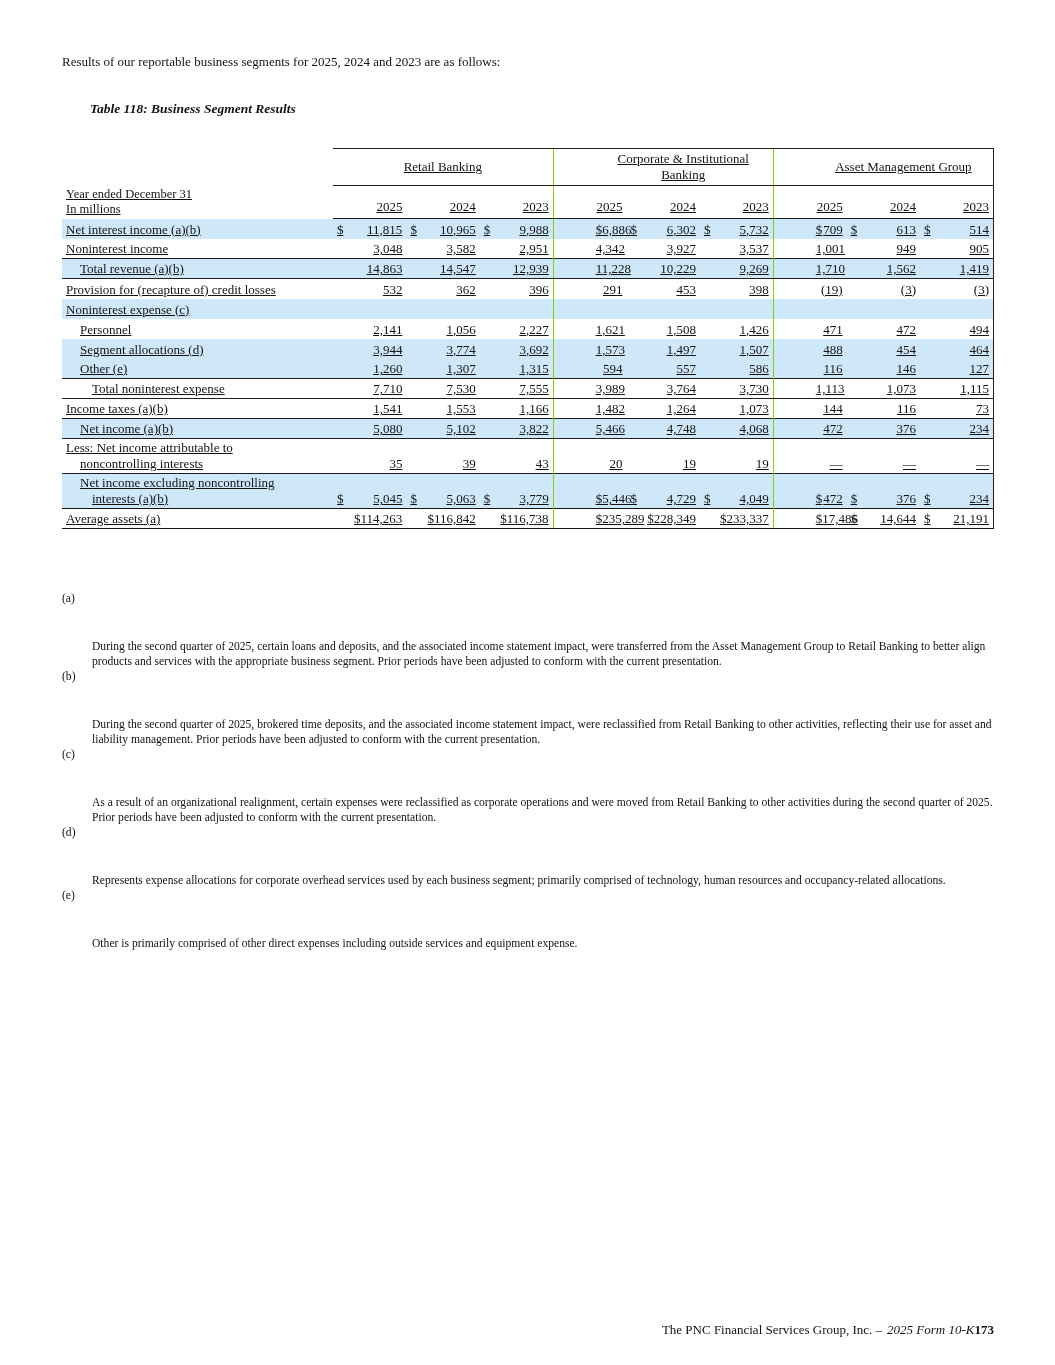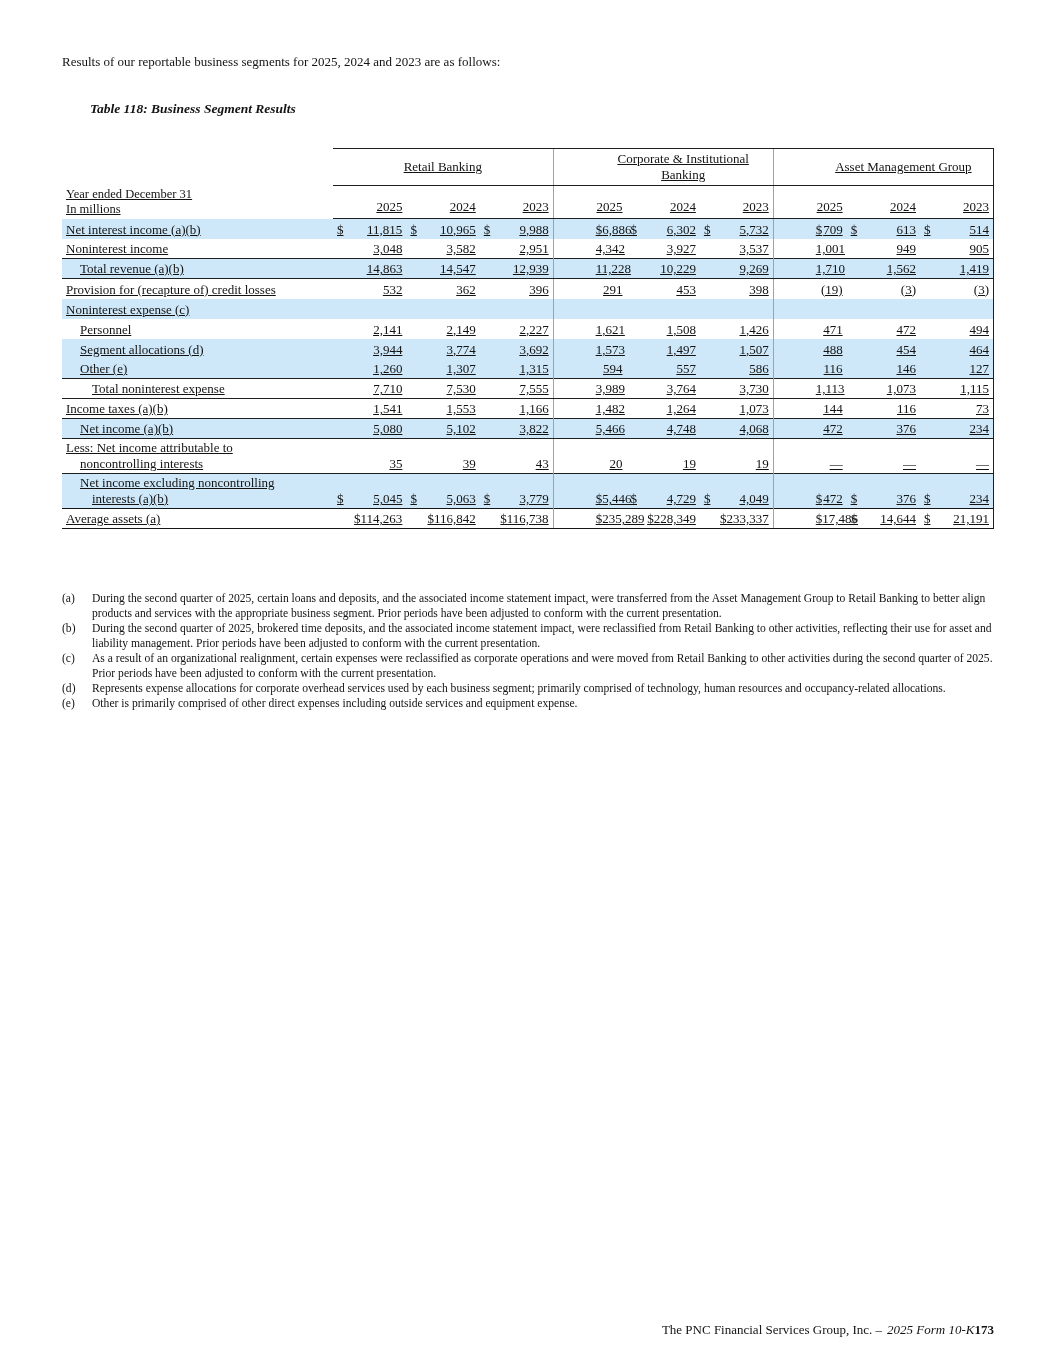--- a/index.html
+++ b/index.html
@@ -52,21 +52,21 @@
 
   td.gs, th.gs { border-left: 1px solid #84cc16; padding-left: 42px; }
   td.ge, th.ge { border-right: 1px solid #1f1f1f; }
 
   .acct { display: flex; justify-content: space-between; align-items: flex-end; width: 100%; }
 
   
   .footnotes { position: absolute; left: 62px; top: 591px; width: 932px; font-size: 11.6px; line-height: 15px; }
   .fn { display: flex; }
   .fn-marker { flex: 0 0 30px; }
-  .fn-text { flex: 1; }
+  .fn-text { flex: 1; margin-top: 48px; }
 
   
   .footer {
     position: absolute; left: 0; top: 1322px; width: 994px;
     text-align: right; font-size: 13px;
   }
   .footer .form { font-style: italic; margin-left: 5px; }
   .footer .pagenum { font-weight: bold; }
 </style>
 </head>
@@ -228,21 +228,21 @@
           <td class="num"></td>
           <td class="num gs"></td>
           <td class="num"></td>
           <td class="num ge"></td>
         </tr>
         <tr>
           <td class="lbl">
             <span class="lline ind1">Personnel</span>
           </td>
           <td class="num">2,141</td>
-          <td class="num">2,149</td>
+          <td class="num">1,056</td>
           <td class="num">2,227</td>
           <td class="num gs">1,621</td>
           <td class="num">1,508</td>
           <td class="num">1,426</td>
           <td class="num gs">471</td>
           <td class="num">472</td>
           <td class="num ge">494</td>
         </tr>
         <tr class="sh">
           <td class="lbl">

